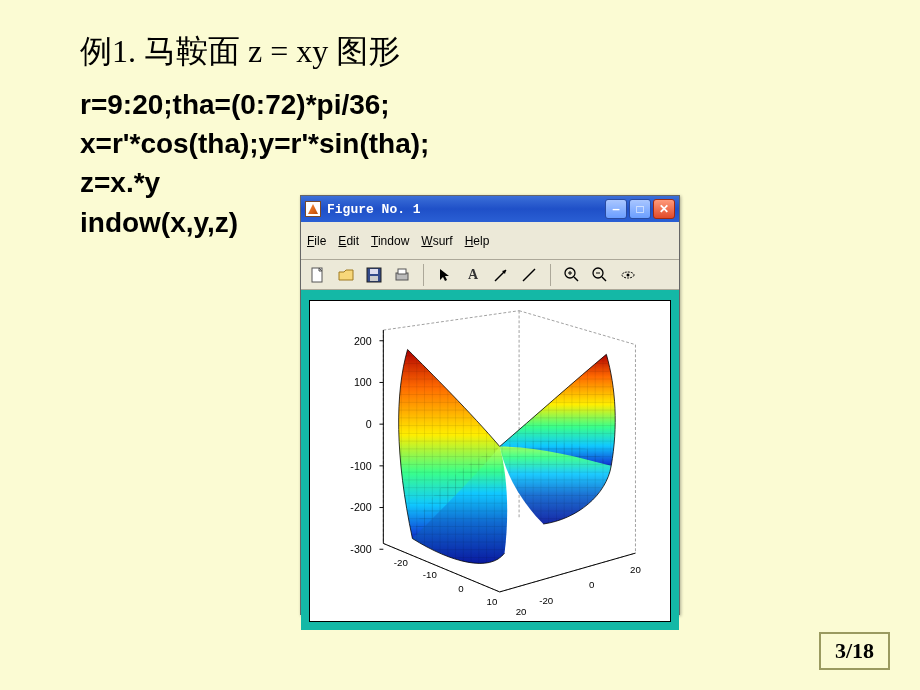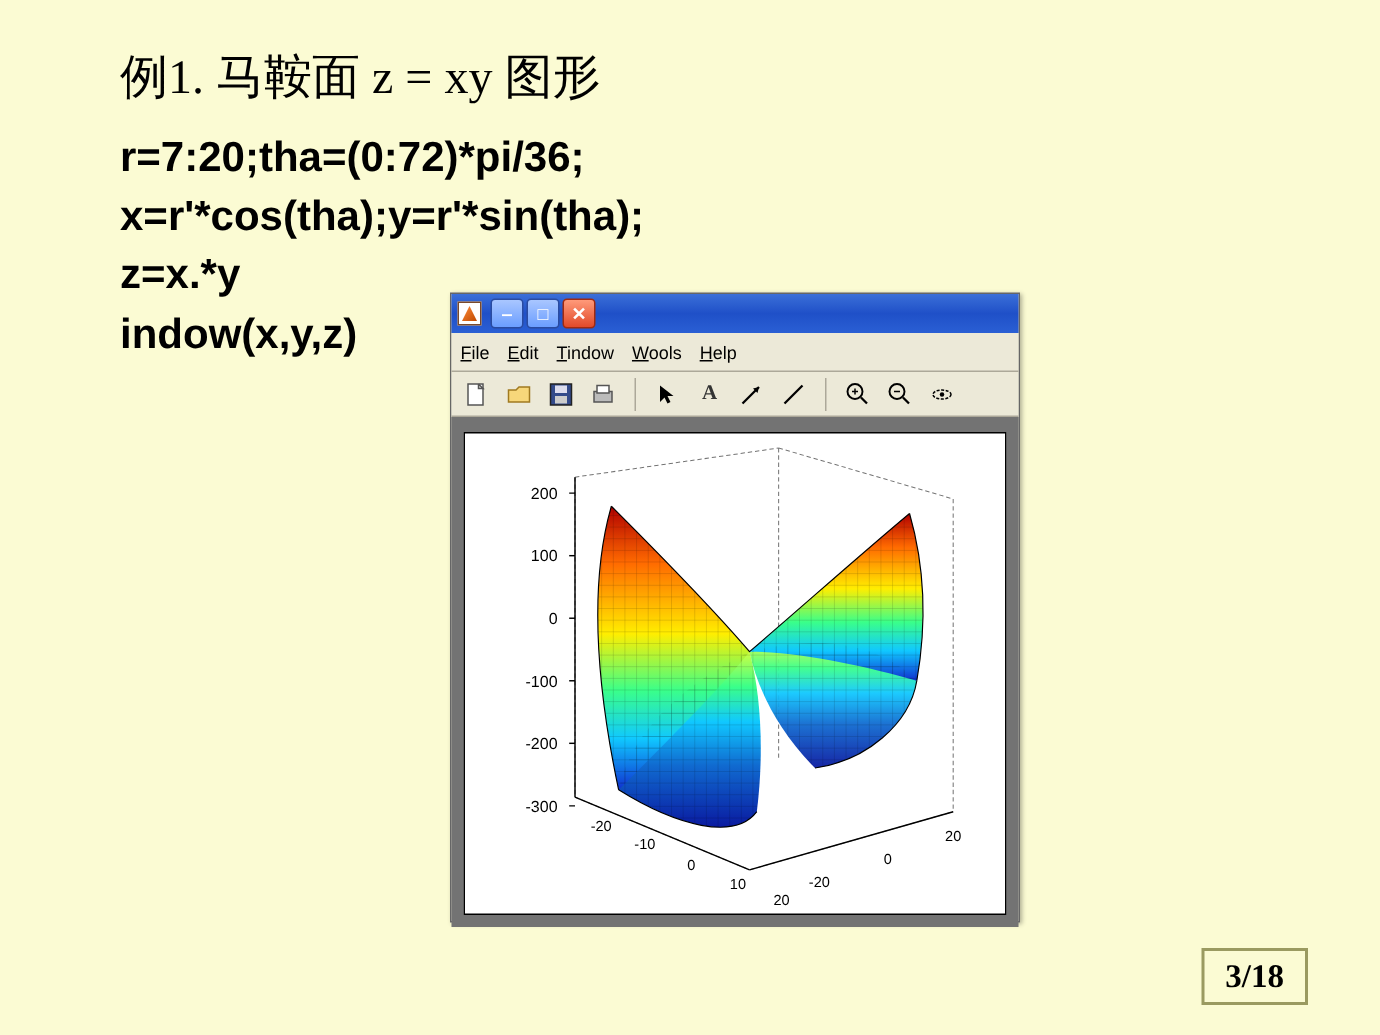--- a/index.html
+++ b/index.html
@@ -78,21 +78,21 @@
     line-height: 18px;
     text-align: center;
     font-family: Arial, sans-serif;
   }
   .win-btn.close {
     background: linear-gradient(to bottom, #ff9a7a, #e14a2a);
     border-color: #a02a10;
   }
 
   .menubar {
-    height: 26px;
+    height: 38px;
     background: #ece9d8;
     border-bottom: 1px solid #aca899;
     display: flex;
     align-items: center;
     padding: 0 6px;
     font-family: "Tahoma","MS Sans Serif",sans-serif;
     font-size: 12px;
     color: #000;
     gap: 12px;
   }
@@ -116,21 +116,21 @@
     width: 22px; height: 22px;
     display:flex; align-items:center; justify-content:center;
     font-size: 14px;
     color: #333;
   }
 
   .plot-area {
     position: relative;
     width: 100%;
     height: calc(100% - 26px - 22px - 30px);
-    background: #737373;
+    background: #14b8a6;
     padding: 10px 8px 8px 8px;
   }
   .plot-canvas {
     position: relative;
     width: 100%;
     height: 100%;
     background: #fff;
     border: 1px solid #000;
   }
   .plot-canvas svg {
@@ -146,55 +146,56 @@
   }
   .xy-tick {
     font-family: Arial, sans-serif;
     font-size: 10px;
     fill: #000;
     text-anchor: middle;
   }
 
   .page-number {
     position: absolute;
-    right: 48px;
+    right: 30px;
     bottom: 20px;
     border: 2px solid #9a9a60;
     padding: 4px 14px;
     font-family: "Times New Roman", serif;
     font-size: 22px;
     font-weight: bold;
     background: #fbfbd3;
   }
 </style>
 </head>
 <body>
 
 <div class="slide-title">例1. 马鞍面 z = xy 图形</div>
 
-<pre class="code-block"><span>r=7:20;tha=(0:72)*pi/36;</span>
+<pre class="code-block"><span>r=9:20;tha=(0:72)*pi/36;</span>
 <span>x=r'*cos(tha);y=r'*sin(tha);</span>
 <span>z=x.*y</span>
 <span>indow(x,y,z)</span></pre>
 
 <div class="figure-window">
   <div class="titlebar">
     <div class="app-icon"></div>
+    <div class="title-text">Figure No. 1</div>
     <div class="win-btns">
       <div class="win-btn">‒</div>
       <div class="win-btn">□</div>
       <div class="win-btn close">✕</div>
     </div>
   </div>
 
   <div class="menubar">
     <span><u>F</u><span>ile</span></span>
     <span><u>E</u><span>dit</span></span>
     <span><u>T</u><span>indow</span></span>
-    <span><u>W</u><span>ools</span></span>
+    <span><u>W</u><span>surf</span></span>
     <span><u>H</u><span>elp</span></span>
   </div>
 
   <div class="toolbar">
     <div class="tb-btn">
       <svg width="16" height="16">
           <rect x="2" y="1" width="10" height="14" fill="#fff" stroke="#555"></rect>
           <polyline points="9,1 12,4 9,4 9,1" fill="#ddd" stroke="#555"></polyline>
         </svg>
     </div>

